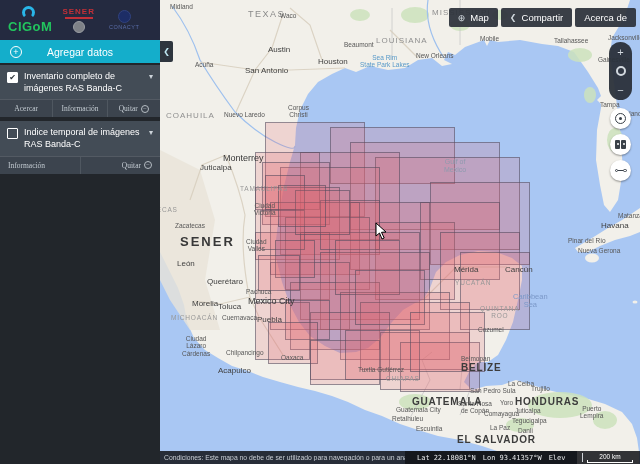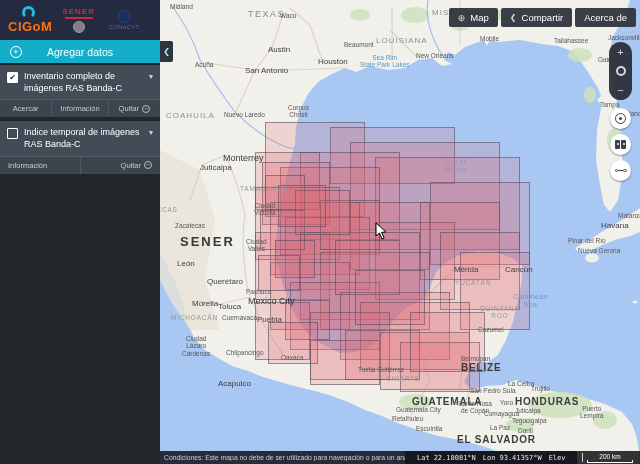--- a/index.html
+++ b/index.html
@@ -4,21 +4,21 @@
 <style>
   * { margin:0; padding:0; box-sizing:border-box; }
   html,body { width:640px; height:464px; overflow:hidden; font-family:"Liberation Sans",sans-serif; }
   .app { position:relative; width:640px; height:464px; background:#22262b; overflow:hidden; }
 
   
   .sidebar { position:absolute; left:0; top:0; width:160px; height:464px; background:#22262b; z-index:30; }
   .logo-bar { height:40px; background:#242a40; display:flex; align-items:center; gap:10px; padding:0 8px; }
   .cigom { display:flex; flex-direction:column; align-items:flex-start; }
   .cigom-swirl { width:13px; height:13px; border:3px solid #29b6e8; border-radius:50%; border-bottom-color:transparent; margin-left:14px; }
-  .cigom-word { font-size:13px; font-weight:bold; color:#f97316; letter-spacing:.5px; }
+  .cigom-word { font-size:13px; font-weight:bold; color:#22c55e; letter-spacing:.5px; }
   .sener { display:flex; flex-direction:column; align-items:center; }
   .sener-word { font-size:8px; font-weight:bold; color:#c23038; letter-spacing:1px; }
   .sener-sub { width:28px; height:2px; background:#c23038; margin:1px 0 2px; }
   .sener-seal { width:12px; height:12px; border-radius:50%; background:#7e8187; border:1px solid #9a9da3; }
   .conacyt { display:flex; flex-direction:column; align-items:center; margin-left:4px; }
   .conacyt-circle { width:13px; height:13px; border-radius:50%; background:#1d2d66; border:1px solid #31427e; }
   .conacyt-word { font-size:5.5px; color:#5a6da8; letter-spacing:.5px; margin-top:1px; }
 
   .add-data { height:23px; background:#14aecb; color:#fff; display:flex; align-items:center; justify-content:center; gap:8px; font-size:10.5px; cursor:pointer; }
   .plus-circle { width:12px; height:12px; border:1px solid #fff; border-radius:50%; font-size:9px; line-height:10px; text-align:center; position:absolute; left:10px; }
@@ -32,21 +32,21 @@
 
   .panel { background:#434c56; margin-top:2px; }
   .panel-head { display:flex; padding:6px 7px 5px; gap:6px; }
   .checkbox { width:11px; height:11px; border:1.5px solid #fff; border-radius:1px; flex:0 0 auto; margin-top:1px;
               font-size:8px; line-height:9px; text-align:center; color:#2b3138; cursor:pointer; }
   .checkbox.checked { background:#fff; }
   .panel-title { flex:1; font-size:9px; line-height:1.3; color:#fff; }
   .caret { color:#cdd4da; font-size:8px; cursor:pointer; margin-top:1px; }
   .panel-actions { display:flex; border-top:1px solid rgba(255,255,255,.12); background:#3c444e; }
   .pa-cell { flex:1; text-align:center; font-size:7.5px; color:#c3cbd2; padding:4px 8px; cursor:pointer;
-             display:flex; align-items:center; justify-content:center; gap:3px; }
+             display:flex; align-items:center; justify-content:center; gap:3px;font-family:Liberation Serif, serif; }
   .pa-cell + .pa-cell { border-left:1px solid rgba(255,255,255,.1); }
   .pa-cell.left { justify-content:flex-start; padding-left:8px; }
   .pa-cell.right { justify-content:flex-end; padding-right:8px; }
 
   
   .map { position:absolute; left:160px; top:0; width:480px; height:464px; background:#a9c7f3; overflow:hidden; }
   .basemap { position:absolute; left:0; top:0; }
 
   .footprint { position:absolute; background:rgba(224,98,108,.20); border:1px solid rgba(72,72,92,.55); }
 
@@ -312,21 +312,21 @@
         <span class="maplabel lbl-city9" style="left: 88px; top: 296px;">Mexico City</span>
         <span class="maplabel lbl-city" style="left: 58px; top: 303px;">Toluca</span>
         <span class="maplabel lbl-city" style="left: 32px; top: 300px;">Morelia</span>
         <span class="maplabel lbl-town" style="left: 62px; top: 314px;">Cuernavaca</span>
         <span class="maplabel lbl-city" style="left: 97px; top: 316px;">Puebla</span>
         <span class="maplabel lbl-statesm" style="left: 11px; top: 314px;">MICHOACÁN</span>
         <span class="maplabel lbl-town ctr" style="left: 10px; top: 335px;">Ciudad
 Lázaro
 Cárdenas</span>
         <span class="maplabel lbl-town" style="left: 66px; top: 349px;">Chilpancingo</span>
-        <span class="maplabel lbl-city" style="left: 58px; top: 380px;">Acapulco</span>
+        <span class="maplabel lbl-city" style="left: 58px; top: 367px;">Acapulco</span>
         <span class="maplabel lbl-town" style="left: 121px; top: 354px;">Oaxaca</span>
         <span class="maplabel lbl-town" style="left: 198px; top: 366px;">Tuxtla Gutiérrez</span>
         <span class="maplabel lbl-statesm" style="left: 226px; top: 375px;">CHIAPAS</span>
         <span class="maplabel lbl-gulf ctr" style="left: 272px; top: 158px;">Gulf of
 Mexico</span>
         <span class="maplabel lbl-city" style="left: 294px; top: 266px;">Mérida</span>
         <span class="maplabel lbl-statesm" style="left: 295px; top: 279px;">YUCATÁN</span>
         <span class="maplabel lbl-city" style="left: 345px; top: 266px;">Cancún</span>
         <span class="maplabel lbl-statesm ctr" style="left: 308px; top: 305px;">QUINTANA
 ROO</span>

